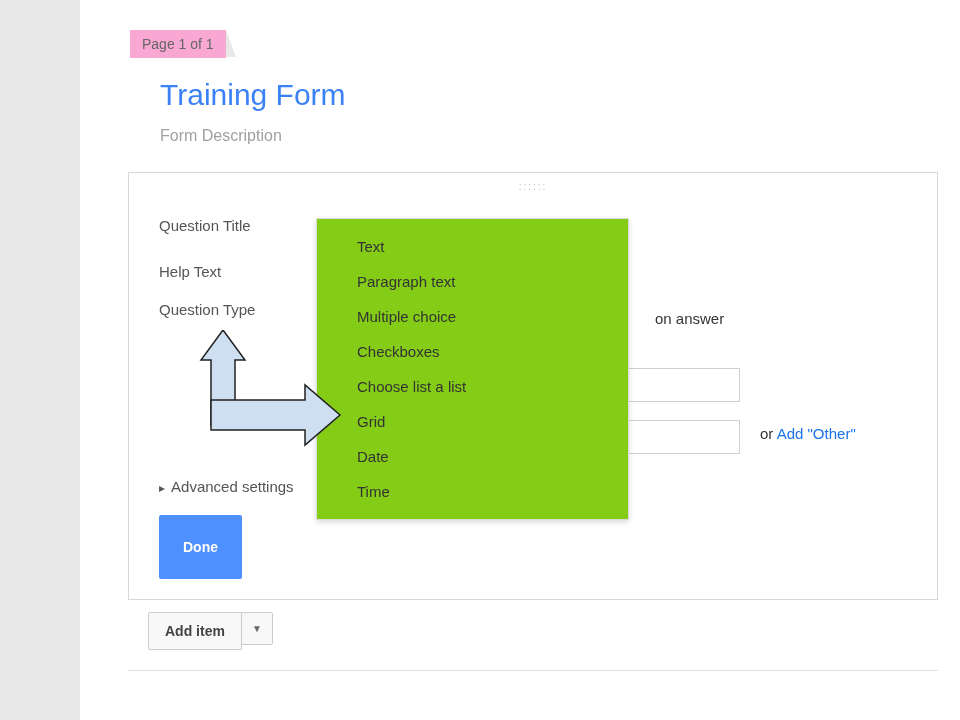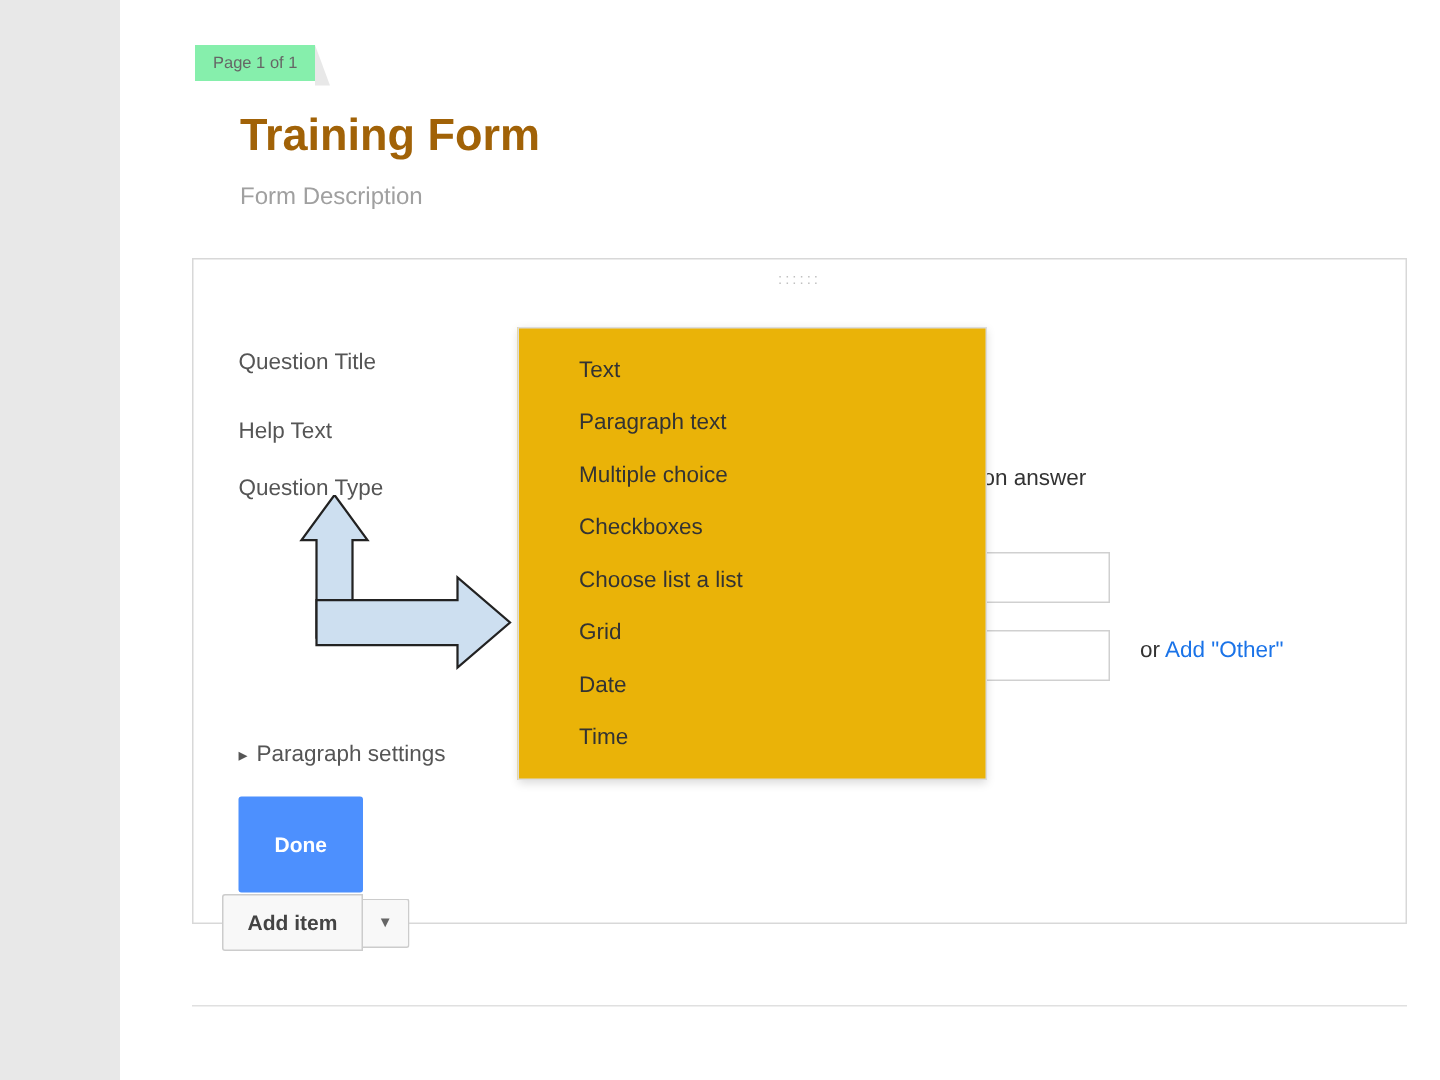--- a/index.html
+++ b/index.html
@@ -19,43 +19,43 @@
       background: #e8e8e8;
     }
     .page-area {
       position: absolute;
       left: 130px;
       top: 30px;
       width: 790px;
     }
     .page-tab {
       display: inline-block;
-      background: #86efac;
+      background: #f9a8d4;
       color: #666;
-      font-size: 11px;
+      font-size: 14px;
       padding: 6px 12px;
       border-radius: 0;
       position: relative;
     }
     .page-tab::after {
       content: '';
       position: absolute;
       right: -10px;
       top: 0;
       border-top: 27px solid transparent;
       border-left: 10px solid #e8e8e8;
     }
     .form-header {
       padding: 20px 30px 10px 30px;
       background: #fff;
     }
     .form-title {
       font-size: 30px;
-      font-weight: bold;
-      color: #a16207;
+      font-weight: normal;
+      color: #3b82f6;
       margin-bottom: 15px;
     }
     .form-description {
       font-size: 16px;
       color: #a0a0a0;
     }
     .question-card {
       position: absolute;
       left: 128px;
       top: 172px;
@@ -111,24 +111,24 @@
       color: #fff;
       font-weight: bold;
       font-size: 14px;
       border: none;
       padding: 24px 24px;
       cursor: pointer;
       border-radius: 2px;
     }
     .dropdown-menu {
       position: absolute;
-      left: 345px;
+      left: 316px;
       top: 218px;
       width: 313px;
-      background: #eab308;
+      background: #84cc16;
       border: 1px solid #dcdcdc;
       box-shadow: 0 2px 6px rgba(0,0,0,0.15);
       padding: 10px 0;
       z-index: 50;
     }
     .dropdown-item {
       padding: 9px 40px;
       font-size: 15px;
       color: #333;
       cursor: pointer;
@@ -170,23 +170,23 @@
       z-index: 10;
     }
     .add-other-link {
       color: #1a73e8;
       text-decoration: none;
       cursor: pointer;
     }
     .bottom-row {
       position: absolute;
       left: 148px;
-      top: 596px;
+      top: 612px;
       display: flex;
-      align-items: center;
+      align-items: flex-start;
     }
     .add-item-button {
       background: #f8f8f8;
       border: 1px solid #ccc;
       padding: 10px 16px;
       font-size: 14px;
       font-weight: bold;
       color: #444;
       cursor: pointer;
       border-radius: 2px 0 0 2px;
@@ -228,33 +228,33 @@
   <span class="page-tab">Page 1 of 1</span>
   <div class="form-header">
     <div class="form-title">Training Form</div>
     <div class="form-description">Form Description</div>
   </div>
 </div>
 
 <div class="question-card">
   <div class="drag-handle">::::::</div>
 
-  <div class="field-row" style="margin-top:32px;">
+  <div class="field-row" style="margin-top:16px;">
     <div class="field-label">Question Title</div>
     <input class="text-input input-wide hidden-under" style="">
   </div>
   <div class="field-row">
     <div class="field-label">Help Text</div>
     <input class="text-input input-mid hidden-under" style="">
   </div>
   <div class="field-row">
     <div class="field-label">Question Type</div>
   </div>
 
-  <div class="advanced-settings">Paragraph settings</div>
+  <div class="advanced-settings">Advanced settings</div>
 
   <button class="done-button">Done</button>
 </div>
 
 <div class="answer-hint">on answer</div>
 <div class="option-input-1"></div>
 <div class="option-input-2"></div>
 <div class="add-other-text">
   <span>or </span><a class="add-other-link">Add "Other"</a>
 </div>

